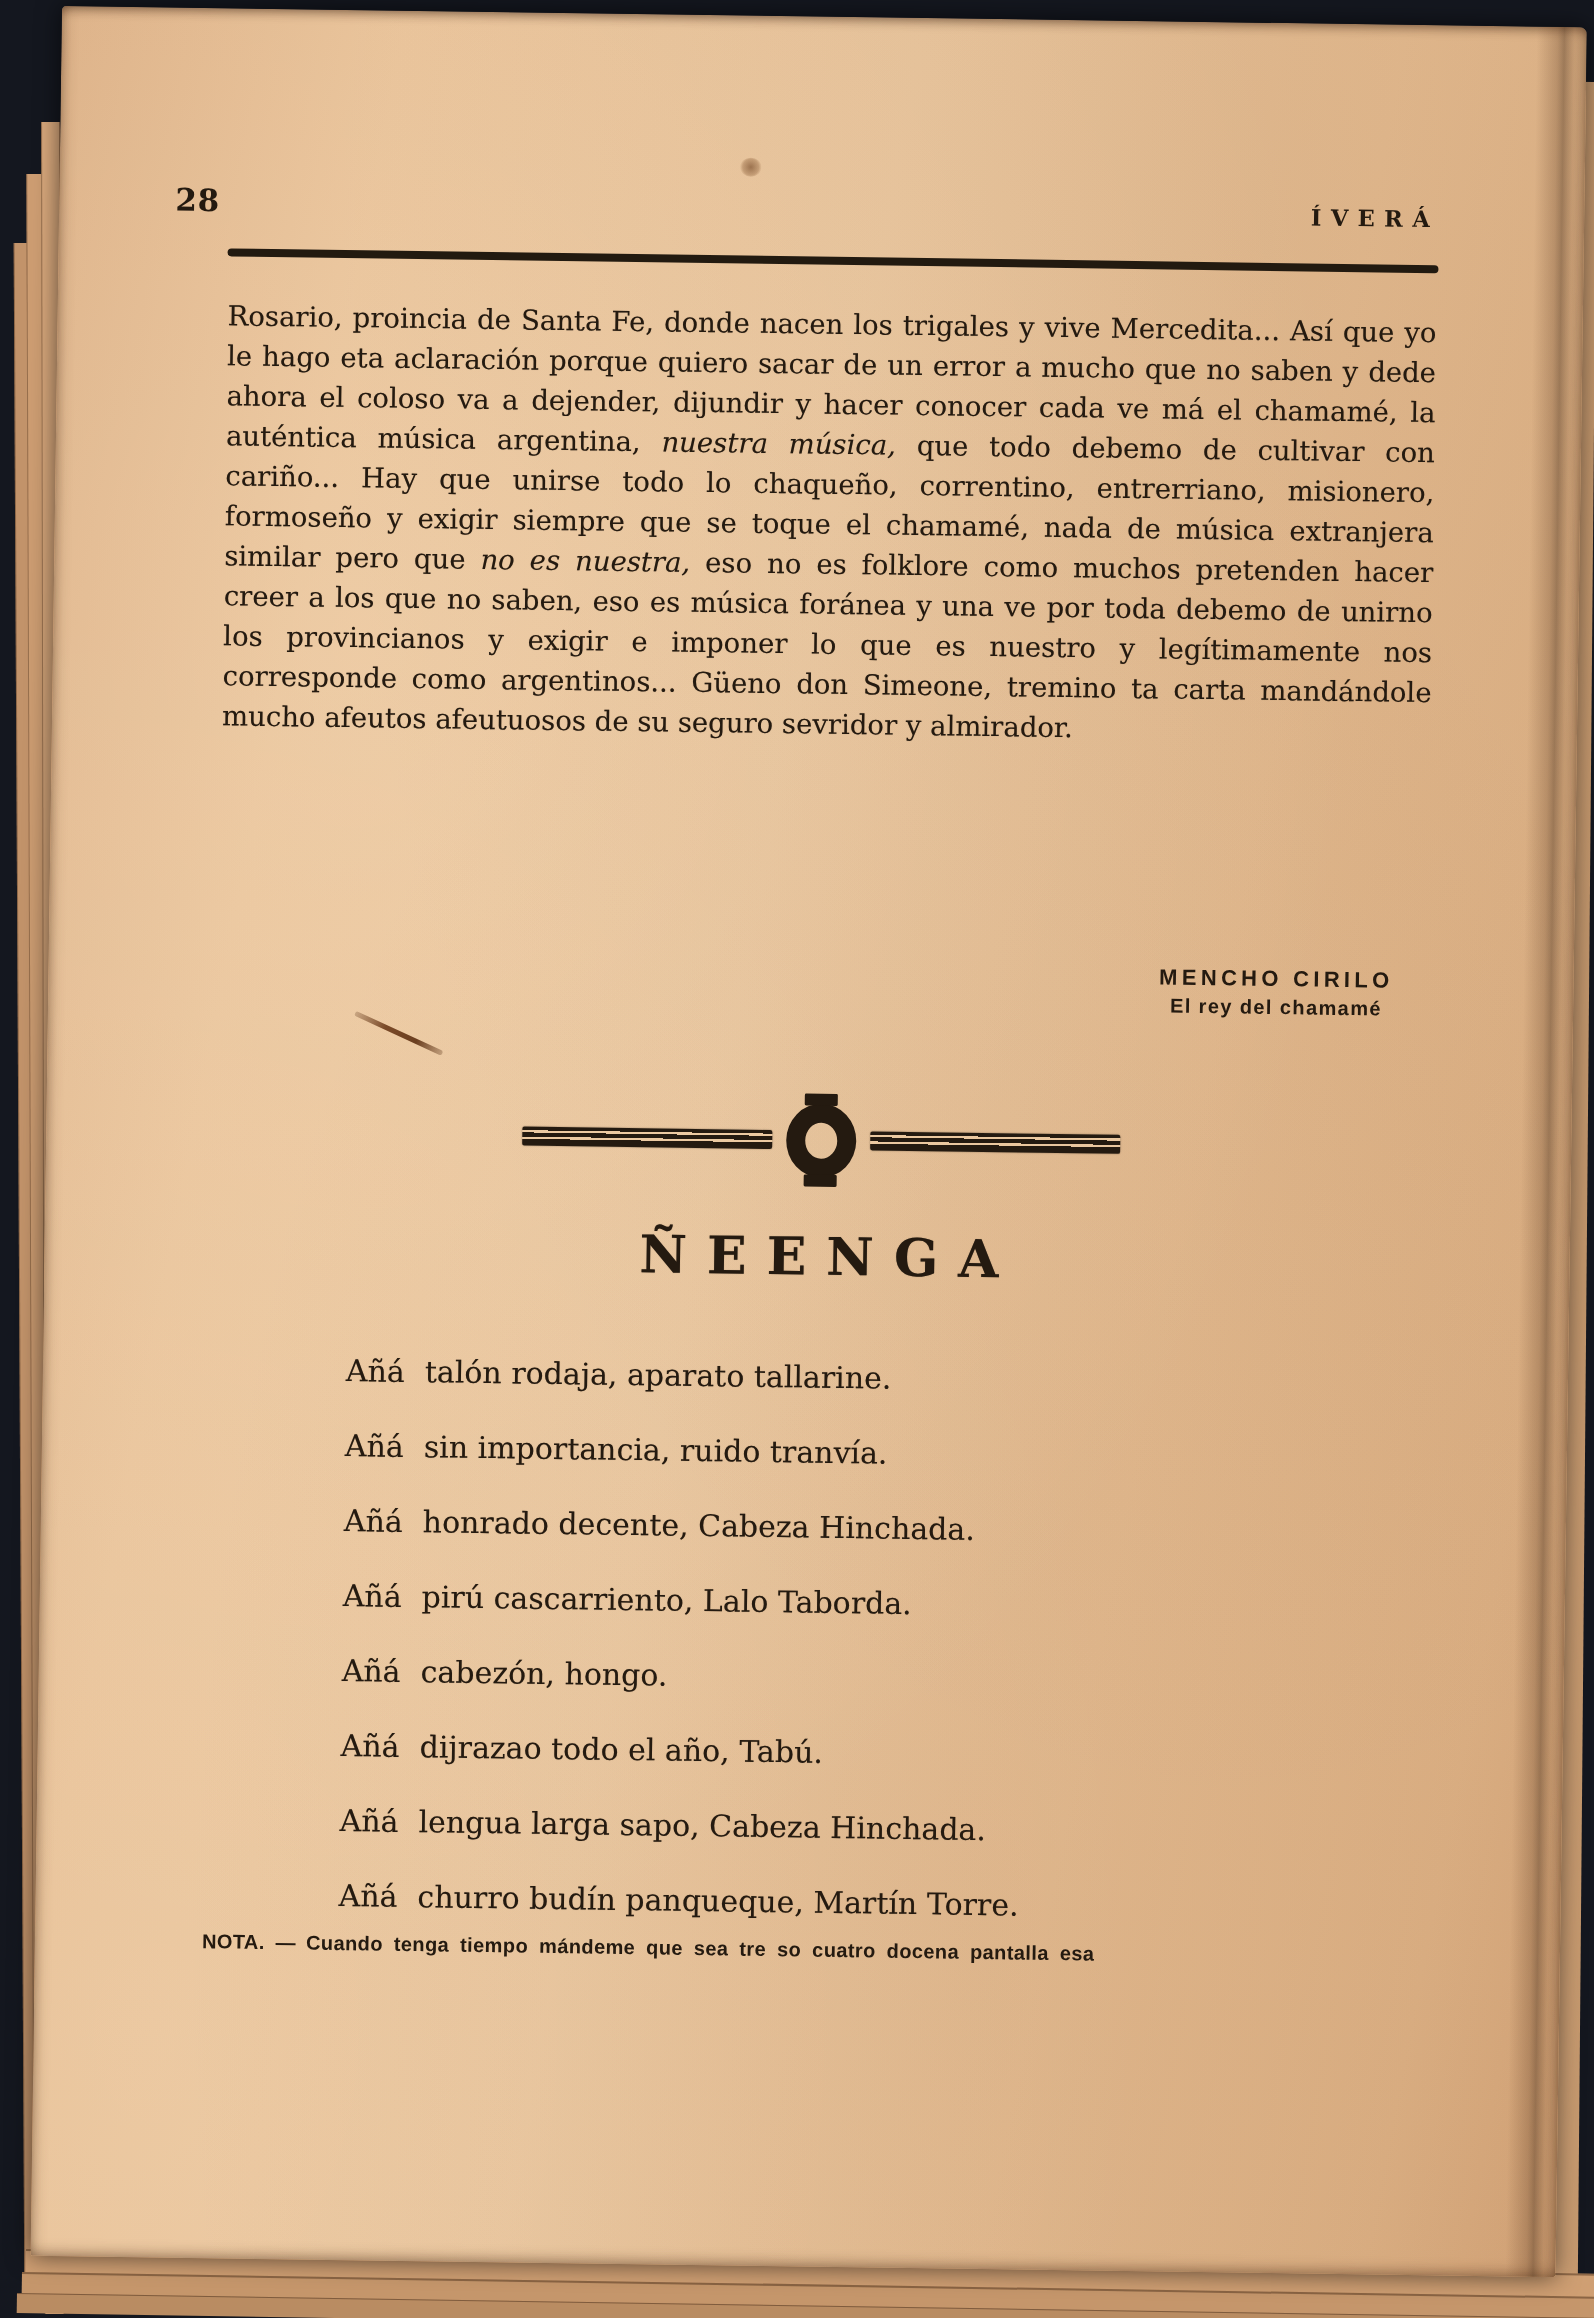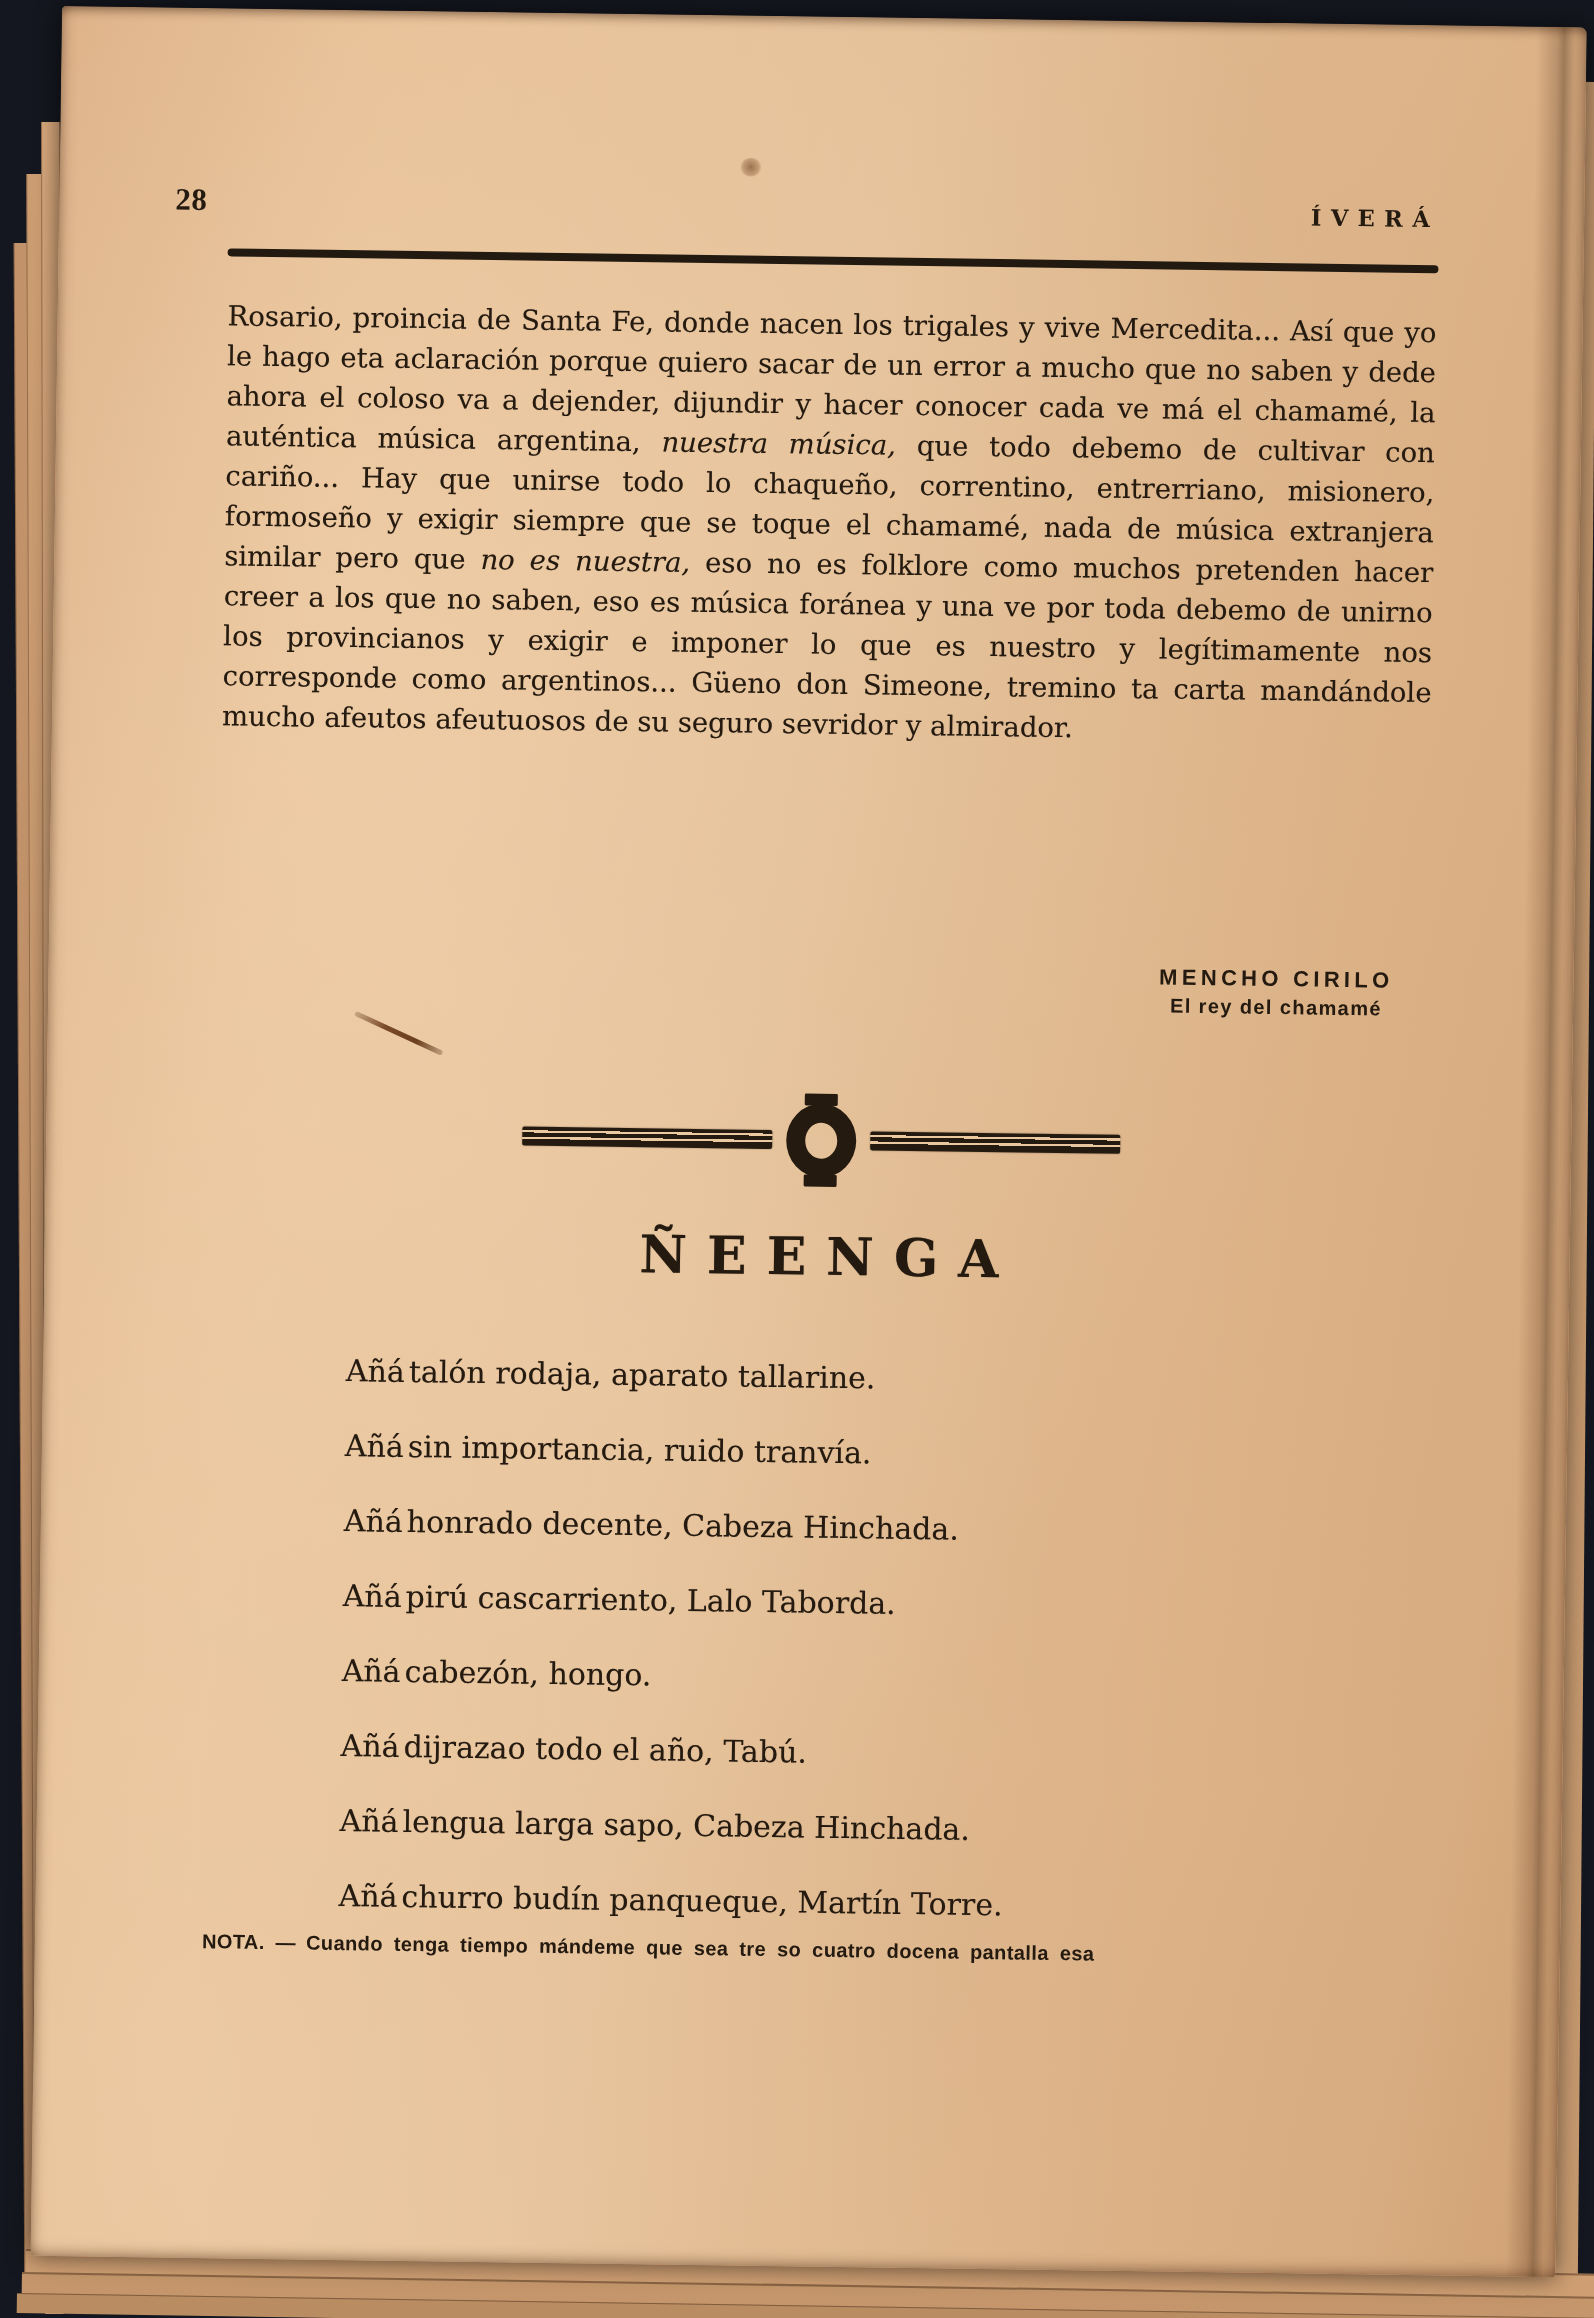--- a/index.html
+++ b/index.html
@@ -56,21 +56,21 @@
   .stain{
     position:absolute;left:680px;top:142px;width:22px;height:19px;border-radius:50%;
     background:radial-gradient(circle,rgba(116,72,38,.65) 0%,rgba(130,84,46,.35) 55%,transparent 75%);
   }
   .scratch{
     position:absolute;left:303px;top:1020px;width:96px;height:5px;border-radius:2.9px;
     background:linear-gradient(to right,rgba(94,56,28,.25),#7a4a28 35%,#6b3f20 70%,rgba(94,56,28,.3));
     transform:rotate(24deg);
   }
 
-  .pageno{position:absolute;left:116px;top:174px;font-size:31px;font-weight:bold;letter-spacing:0.7px;font-family:Liberation Serif, serif;}
+  .pageno{position:absolute;left:116px;top:174px;font-size:31px;font-weight:bold;letter-spacing:0.7px;}
   .runhead{position:absolute;right:145px;top:181px;font-size:22.5px;font-weight:bold;letter-spacing:9.4px;}
   .rule{position:absolute;left:169px;top:240px;width:1211px;height:8px;background:#221a10;border-radius:4.3px;}
 
   .body{
     position:absolute;left:170px;top:287px;width:1209px;margin:0;
     font-size:27.5px;line-height:40px;text-align:justify;
     text-shadow:0 0 0.7px rgba(43,28,12,.4);
   }
   .it{font-style:italic;}
 
@@ -100,21 +100,21 @@
 
   .title{
     position:absolute;left:170px;top:1209px;width:1209px;margin:0;text-align:center;
     font-size:52px;font-weight:bold;letter-spacing:20px;padding-left:20px;box-sizing:border-box;
     text-shadow:0 0 0.7px rgba(36,26,16,.5);
   }
 
   .list{position:absolute;left:303px;top:1342px;}
   .item{height:75px;display:flex;align-items:flex-start;font-size:30px;line-height:38px;
         text-shadow:0 0 0.7px rgba(43,28,12,.4);}
-  .lead{margin-right:4px;}
+  .lead{margin-right:20px;}
 
   .nota{
     position:absolute;left:167px;top:1922px;margin:0;white-space:nowrap;
     font-family:"Liberation Sans",sans-serif;font-size:20px;font-weight:bold;
     letter-spacing:0.4px;word-spacing:5px;
   }
   .nota-label{margin-right:10px;}
 </style>
 </head>
 <body>

